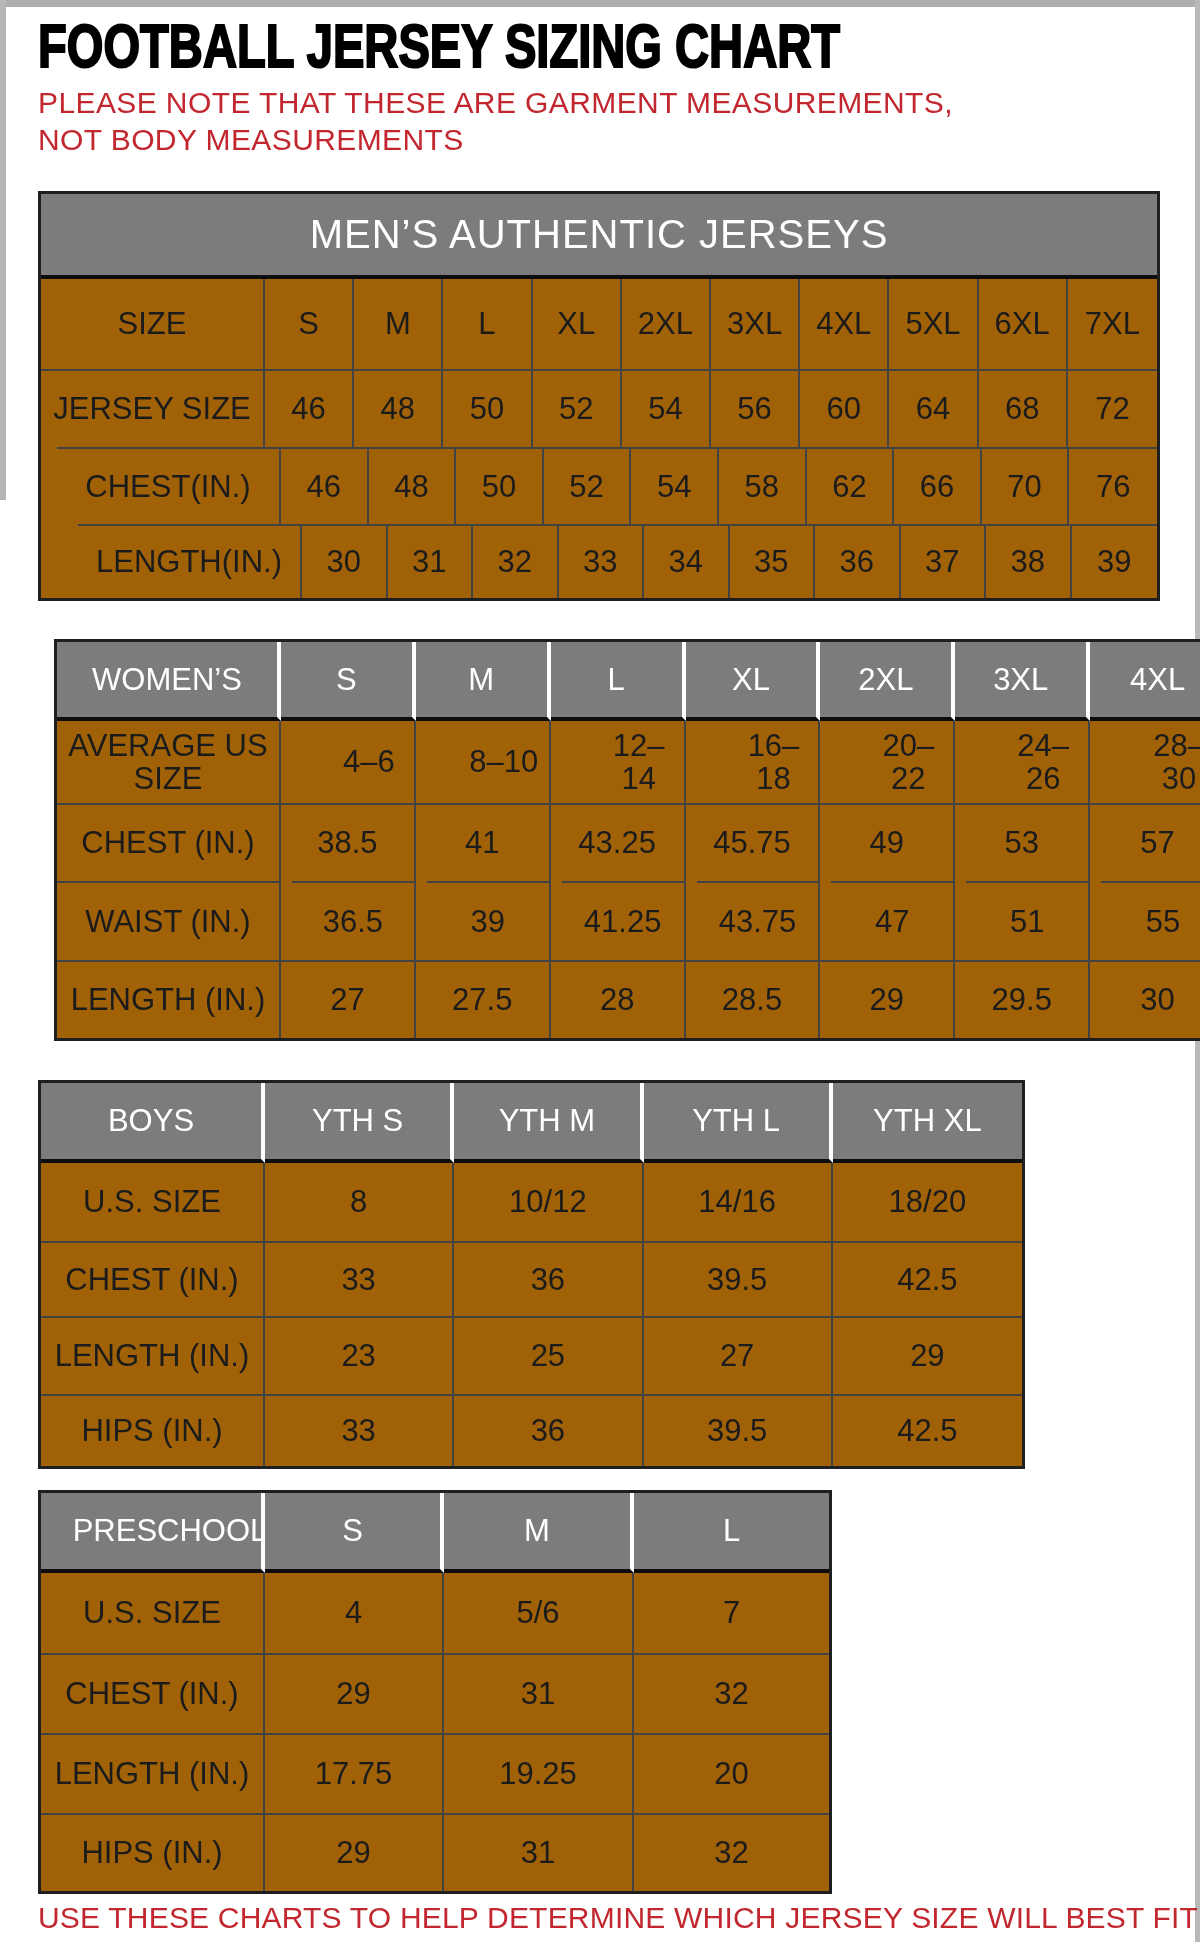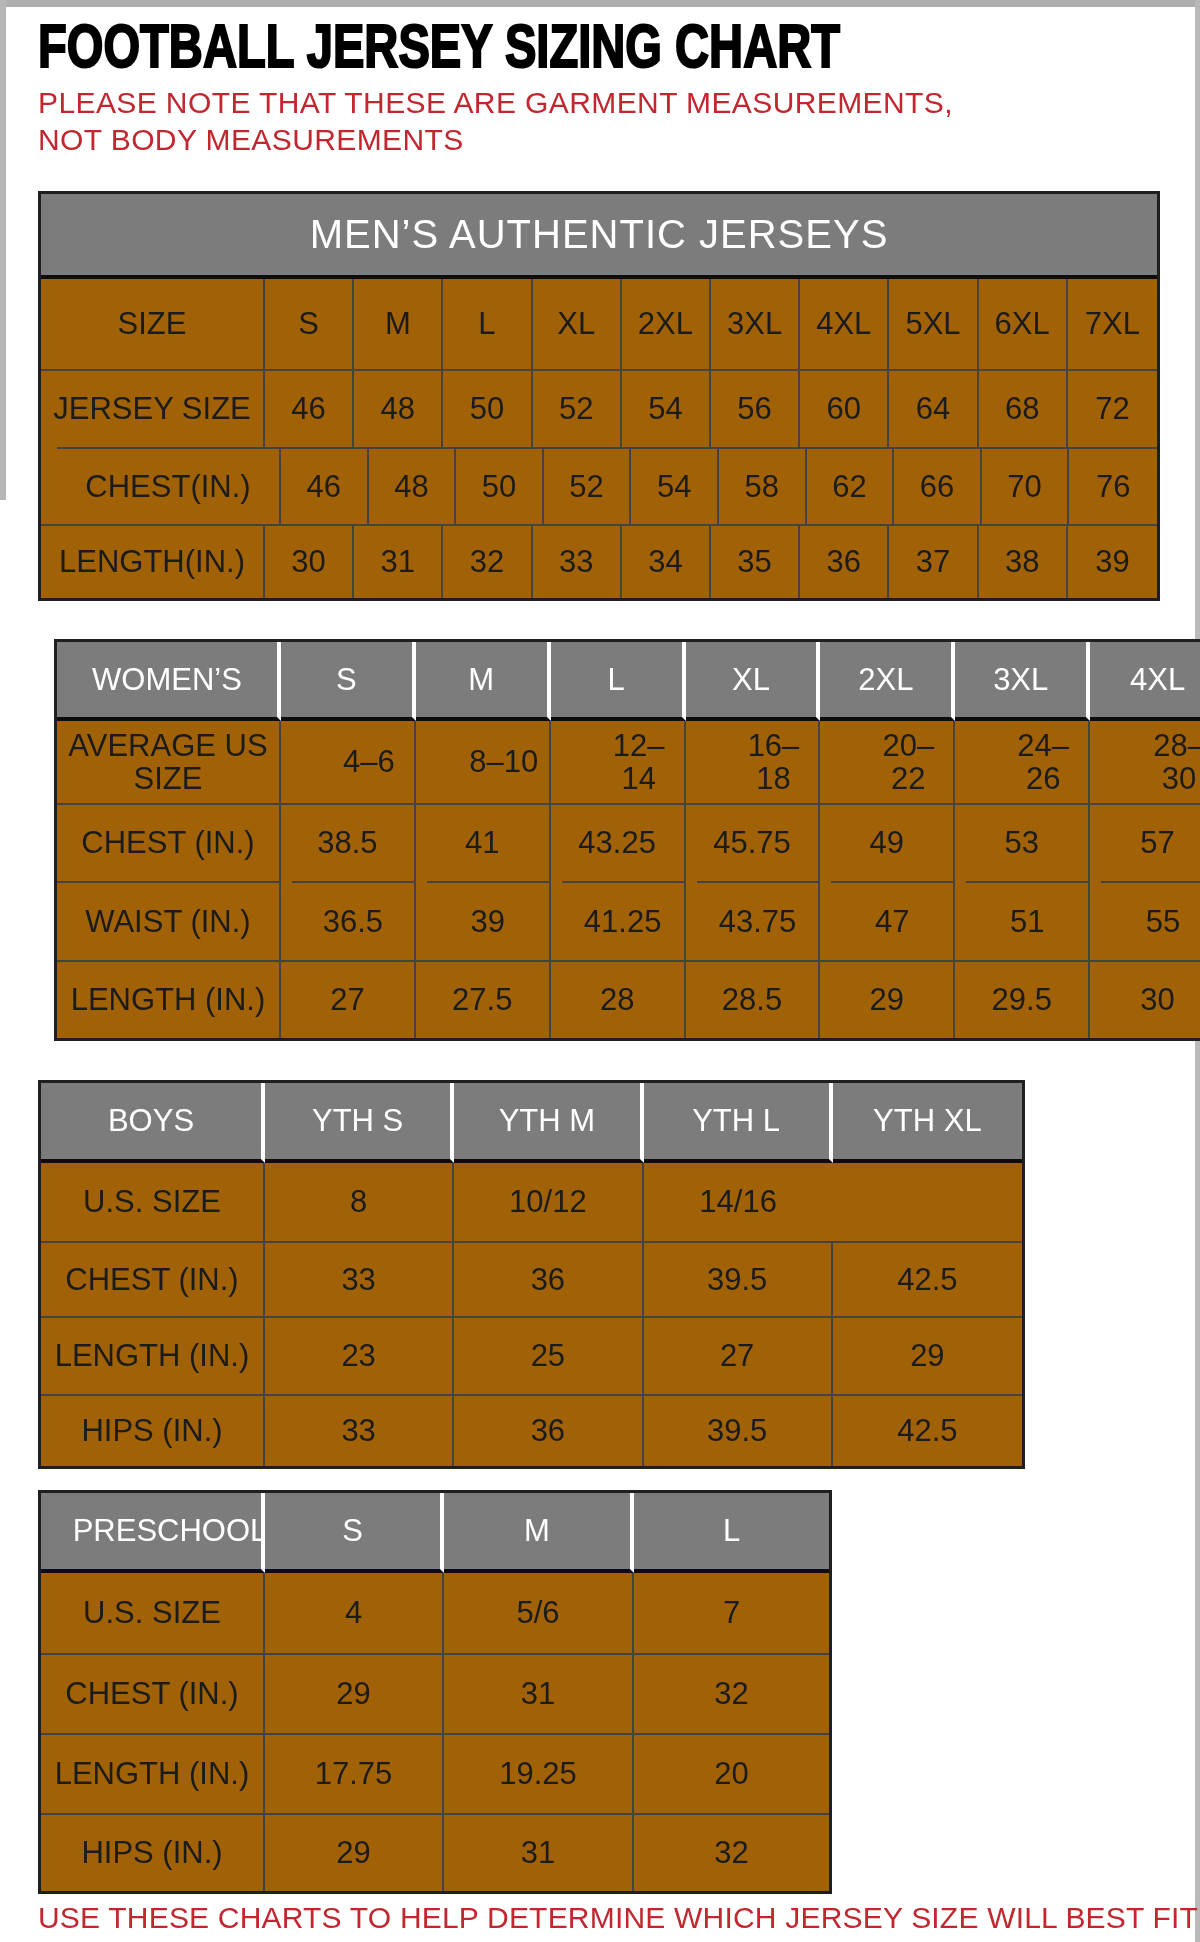--- a/index.html
+++ b/index.html
@@ -45,21 +45,21 @@
   .row{display:grid;}
   #tbl-mens .row{grid-template-columns:224px repeat(10,1fr);}
   #tbl-womens .row{grid-template-columns:224px repeat(7,1fr);}
   #tbl-boys .row{grid-template-columns:224px repeat(4,1fr);}
   #tbl-preschool .row{grid-template-columns:224px 179px 190px 1fr;}
 
   
   #tbl-mens .grid .row:nth-child(1){height:90px;}
   #tbl-mens .grid .row:nth-child(2){height:78px;}
   #tbl-mens .grid .row:nth-child(3){height:77px;padding-left:16px;}
-  #tbl-mens .grid .row:nth-child(4){height:74px;}
+  #tbl-mens .grid .row:nth-child(4){height:74px;padding-left:37px;}
 
   #tbl-womens .grid .row:nth-child(1){height:79px;}
   #tbl-womens .grid .row:nth-child(2){height:82px;gap:43px;}
   #tbl-womens .grid .row:nth-child(3){height:78px;}
   #tbl-womens .grid .row:nth-child(4){height:79px;gap:11px;}
   #tbl-womens .grid .row:nth-child(5){height:78px;}
 
   #tbl-boys .grid .row:nth-child(1){height:80px;}
   #tbl-boys .grid .row:nth-child(2){height:78px;}
   #tbl-boys .grid .row:nth-child(3){height:75px;}
@@ -219,20 +219,21 @@
           <div class="cell" style="background: rgb(124, 124, 124);">YTH S</div>
           <div class="cell" style="background: rgb(124, 124, 124);">YTH M</div>
           <div class="cell" style="background: rgb(124, 124, 124);">YTH L</div>
           <div class="cell" style="background: rgb(124, 124, 124);">YTH XL</div>
         </div>
         <div class="row">
           <div class="cell label">U.S. SIZE</div>
           <div class="cell value">8</div>
           <div class="cell value">10/12</div>
           <div class="cell value">14/16</div>
+          <div class="cell value">18/20</div>
         </div>
         <div class="row">
           <div class="cell label">CHEST (IN.)</div>
           <div class="cell value">33</div>
           <div class="cell value">36</div>
           <div class="cell value">39.5</div>
           <div class="cell value">42.5</div>
         </div>
         <div class="row">
           <div class="cell label">LENGTH (IN.)</div>

